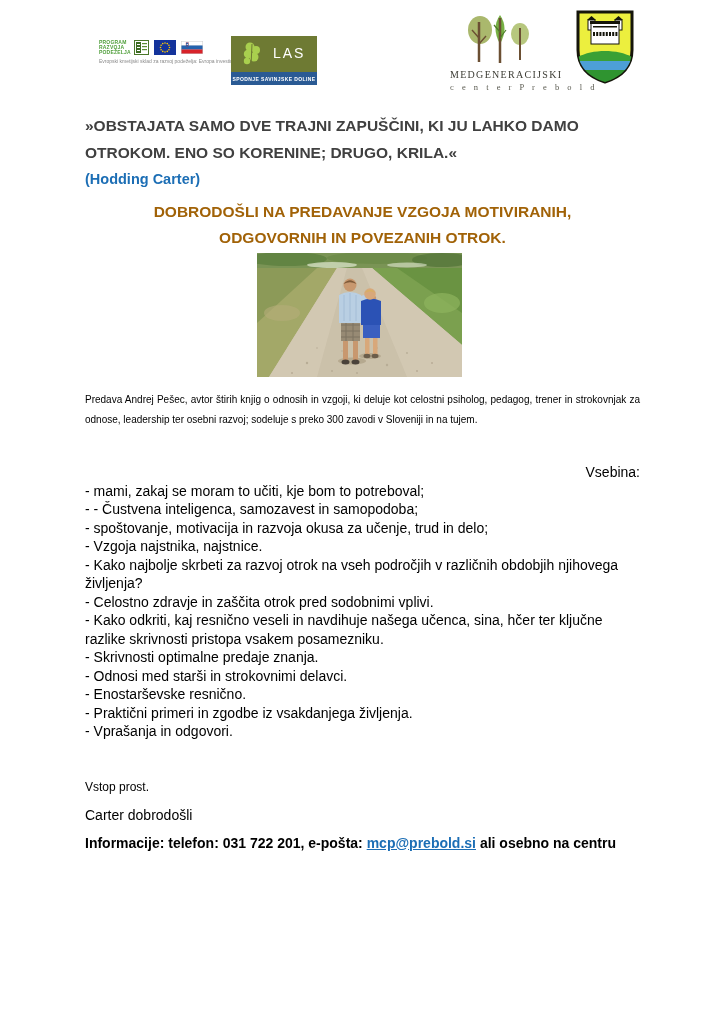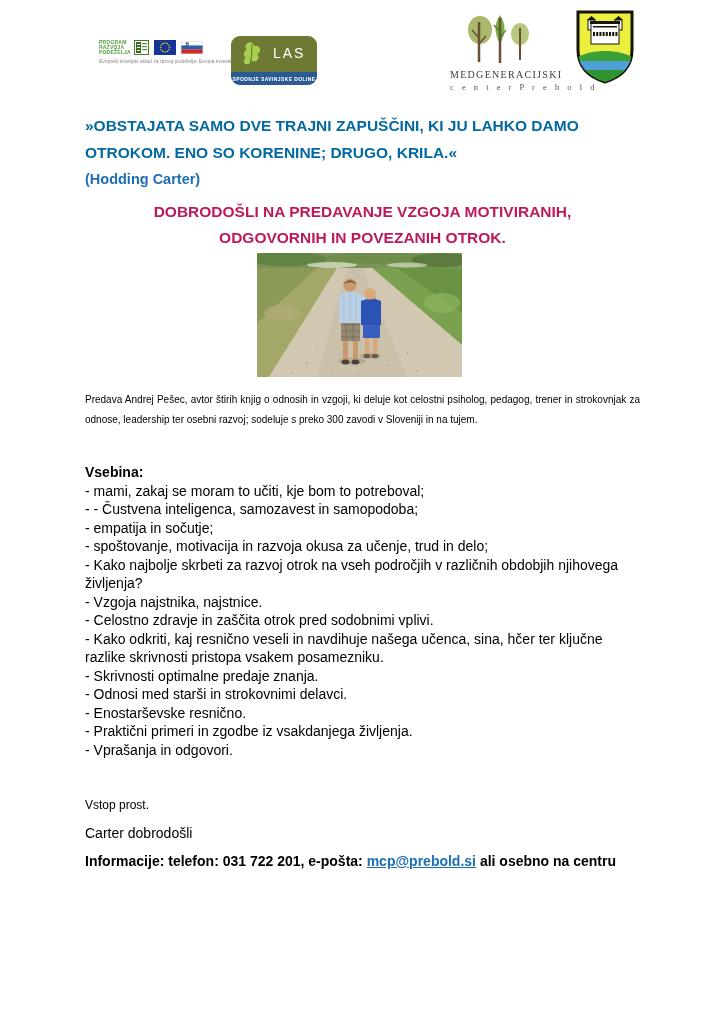--- a/index.html
+++ b/index.html
@@ -10,42 +10,42 @@
     box-shadow:0 0 6px rgba(0,0,0,.25);
   }
   
   .header { position:absolute; top:0; left:0; width:724px; height:100px; }
   .prp-group { position:absolute; left:99px; top:40px; width:135px; }
   .prp-row { display:flex; align-items:center; gap:5px; }
   .prp-text { width:30px; }
   .prp-text div { font-size:5px; line-height:5px; color:#4f9e3a; font-weight:bold; letter-spacing:.2px; }
   .prp-caption { margin-top:4px; font-size:5px; line-height:5px; color:#8a8a8a; white-space:nowrap; }
   .las-badge { position:absolute; left:231px; top:36px; width:86px; height:49px;
-    border-radius:9px; overflow:hidden; box-shadow:0 0 0 1px #d8d8d8 inset; }
+    border-radius:0; overflow:hidden; box-shadow:0 0 0 1px #d8d8d8 inset; }
   .las-top { position:relative; height:36px; background:#6e7a33; }
   .las-label { position:absolute; left:42px; top:9px; color:#fff; font-size:14px; letter-spacing:2px; }
   .las-leaf { position:absolute; left:9px; top:4px; }
   .las-sub { height:13px; background:#2a5a94; color:#fff; font-size:5px; letter-spacing:.4px;
     display:flex; align-items:center; justify-content:center; font-weight:bold; }
   .mcp-logo { position:absolute; left:450px; top:12px; width:120px; }
   .mcp-line1 { font-family:"Liberation Serif", serif; font-size:10px; letter-spacing:1.3px; color:#3c3c34; margin-top:1px; white-space:nowrap; }
   .mcp-line2 { font-family:Liberation Serif, serif; font-size:8.5px; letter-spacing:3px; color:#5a5a50; margin-top:2px; white-space:nowrap; }
   .coa { position:absolute; left:574px; top:8px; }
   
   .main { position:absolute; top:100px; left:85px; width:555px; }
   .main p { margin:0; }
-  .quote { margin-top:12px !important; color:#0369a1; font-weight:bold; font-size:15.5px; line-height:27px; }
+  .quote { margin-top:12px !important; color:#404040; font-weight:bold; font-size:15.5px; line-height:27px; }
   .author { margin-top:3px !important; color:#1c6eb5; font-weight:bold; font-size:14.5px; line-height:20px; }
-  .title { margin:10px auto 0 !important; max-width:500px; color:#be185d; font-weight:bold;
+  .title { margin:10px auto 0 !important; max-width:500px; color:#a16207; font-weight:bold;
     font-size:15.5px; line-height:26px; text-align:center; }
   .photo { margin:2px 0 0 172px; width:205px; height:124px; }
   .photo svg { display:block; }
   .intro { margin-top:13px !important; font-size:10px; line-height:20px; text-align:justify; }
   .vsebina-block { margin-top:33px; font-size:14px; line-height:18.5px; }
-  .vsebina-head { font-weight:bold; }
+  .vsebina-head { font-weight:normal;text-align:right; }
   .foot1 { margin-top:36px !important; font-size:12px; line-height:20px; }
   .foot2 { margin-top:8px !important; font-size:14px; line-height:20px; }
   .info  { margin-top:8px !important; font-size:14px; line-height:20px; font-weight:bold; }
   .email { color:#1c6eb5; text-decoration:underline; font-weight:bold; }
 </style>
 </head>
 <body>
 
 <div class="page">
 
@@ -225,24 +225,23 @@
         </g>
       </svg>
     </div>
 
     <p class="intro">Predava Andrej Pešec, avtor štirih knjig o odnosih in vzgoji, ki deluje kot celostni psiholog, pedagog, trener in strokovnjak za odnose, leadership ter osebni razvoj; sodeluje s preko 300 zavodi v Sloveniji in na tujem.</p>
 
     <div class="vsebina-block">
       <div class="vsebina-head">Vsebina:</div>
       <div>- mami, zakaj se moram to učiti, kje bom to potreboval;</div>
       <div>- - Čustvena inteligenca, samozavest in samopodoba;</div>
-      <div>- empatija in sočutje;</div>
       <div>- spoštovanje, motivacija in razvoja okusa za učenje, trud in delo;</div>
+      <div>- Vzgoja najstnika, najstnice.</div>
       <div>- Kako najbolje skrbeti za razvoj otrok na vseh področjih v različnih obdobjih njihovega življenja?</div>
-      <div>- Vzgoja najstnika, najstnice.</div>
       <div>- Celostno zdravje in zaščita otrok pred sodobnimi vplivi.</div>
       <div>- Kako odkriti, kaj resnično veseli in navdihuje našega učenca, sina, hčer ter ključne razlike skrivnosti pristopa vsakem posamezniku.</div>
       <div>- Skrivnosti optimalne predaje znanja.</div>
       <div>- Odnosi med starši in strokovnimi delavci.</div>
       <div>- Enostarševske resnično.</div>
       <div>- Praktični primeri in zgodbe iz vsakdanjega življenja.</div>
       <div>- Vprašanja in odgovori.</div>
     </div>
 
     <p class="foot1">Vstop prost.</p>

